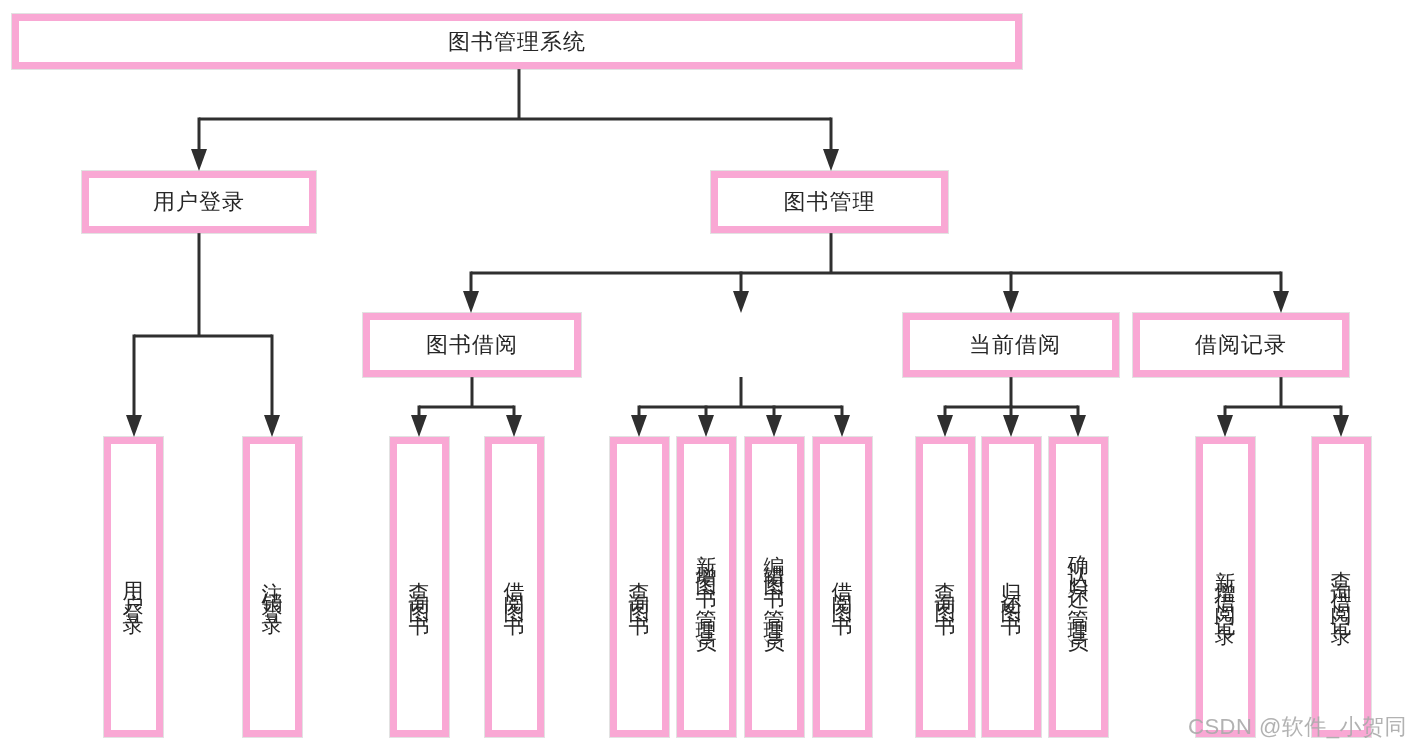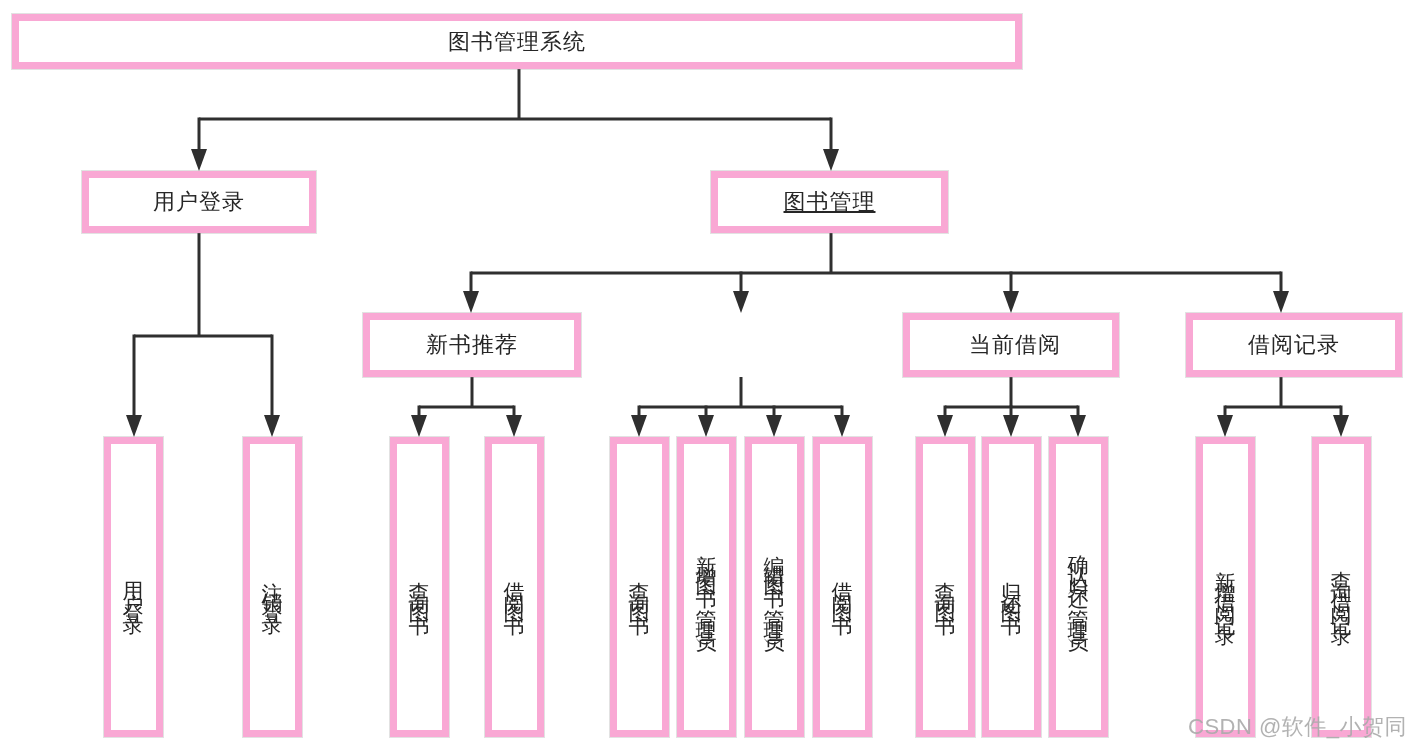--- a/index.html
+++ b/index.html
@@ -133,25 +133,25 @@
       <polygon points="1003,415 1019,415 1011,437"></polygon>
       <polygon points="1070,415 1086,415 1078,437"></polygon>
       <polygon points="1217,415 1233,415 1225,437"></polygon>
       <polygon points="1333,415 1349,415 1341,437"></polygon>
     </g>
   </svg>
 
   <div class="node hbox" style="left:12px; top:14px; width:1010px; height:55px;">图书管理系统</div>
 
   <div class="node hbox" style="left:82px; top:171px; width:234px; height:62px;">用户登录</div>
-  <div class="node hbox" style="left:711px; top:171px; width:237px; height:62px;text-decoration:underline;">图书管理</div>
+  <div class="node hbox" style="left:711px; top:171px; width:237px; height:62px;">图书管理</div>
 
-  <div class="node hbox" style="left:363px; top:313px; width:218px; height:64px;">新书推荐</div>
+  <div class="node hbox" style="left:363px; top:313px; width:218px; height:64px;">图书借阅</div>
   <div class="node hbox" style="left:903px; top:313px; width:216px; height:64px;padding-left:8px;">当前借阅</div>
-  <div class="node hbox" style="left:1186px; top:313px; width:216px; height:64px;">借阅记录</div>
+  <div class="node hbox" style="left:1133px; top:313px; width:216px; height:64px;">借阅记录</div>
 
   <div class="node vbox" style="left:104px;">
     <span>用户登录</span>
   </div>
   <div class="node vbox" style="left:243px;">
     <span>注销登录</span>
   </div>
 
   <div class="node vbox" style="left:390px;">
     <span>查询图书</span>

